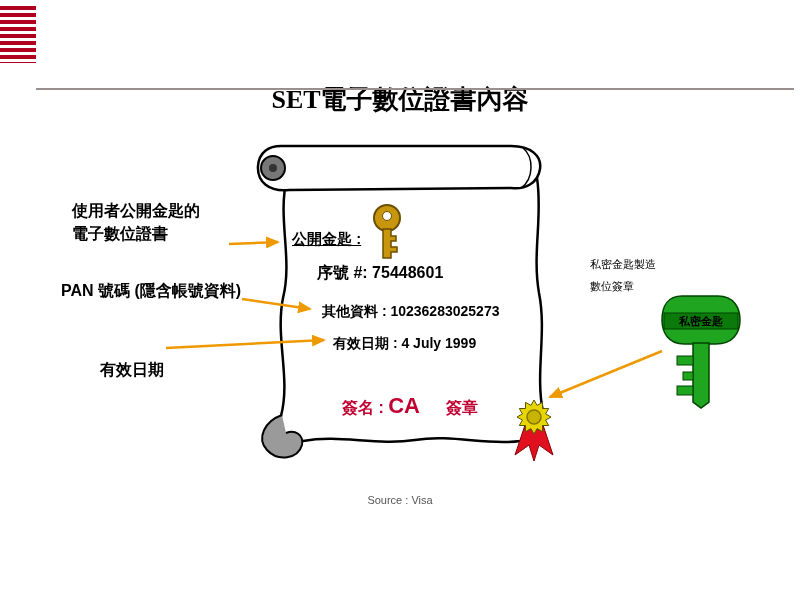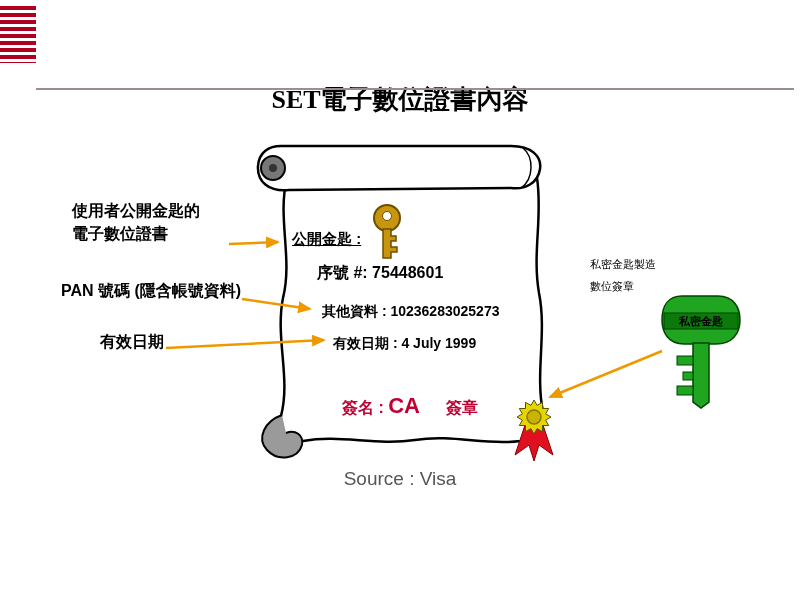--- a/index.html
+++ b/index.html
@@ -26,37 +26,37 @@
     font-size:26px;
     line-height:35px;
     white-space:pre;
   }
 
   .rule { left:36px; top:88px; width:758px; height:2px; background:#9a8e8e; }
 
   .lbl { font-weight:bold; font-size:16px; white-space:nowrap; }
   .lbl-user  { left:72px;  top:199px; line-height:23px; }
   .lbl-pan   { left:61px;  top:281px; }
-  .lbl-valid { left:100px; top:332px; }
+  .lbl-valid { left:100px; top:360px; }
   .lbl-priv  { left:590px; top:253px; font-weight:normal; font-size:11px; line-height:22px; white-space:nowrap; }
 
   .cert-field { font-weight:bold; white-space:nowrap; }
   .f-pub    { left:292px; top:230px; font-size:15px;text-decoration:underline; }
   .f-serial { left:317px; top:263px; font-size:16px; }
   .f-other  { left:322px; top:303px; font-size:14px; }
   .f-valid  { left:333px; top:335px; font-size:14px; }
 
   .f-sig { left:342px; top:393px; font-weight:bold; font-size:16px; color:#C00030; white-space:nowrap; }
   .f-sig .ca { font-size:22px; }
   .f-sig .suffix { margin-left:26px; }
 
   .footer-src {
-    left:0; top:468px; width:100%;
+    left:0; top:494px; width:100%;
     text-align:center;
-    font-size:19px;
+    font-size:11px;
     color:#555;
   }
 
   .scroll-svg { left:225px; top:138px; width:350px; height:345px; }
   .greenkey-svg { left:660px; top:290px; width:90px; height:125px; }
   .seal-svg { left:505px; top:393px; width:58px; height:72px; }
   .arrows-svg { left:0; top:0; width:800px; height:600px; pointer-events:none; }
 
   svg text { font-family:"Liberation Sans","DejaVu Sans",sans-serif; }
 </style>

